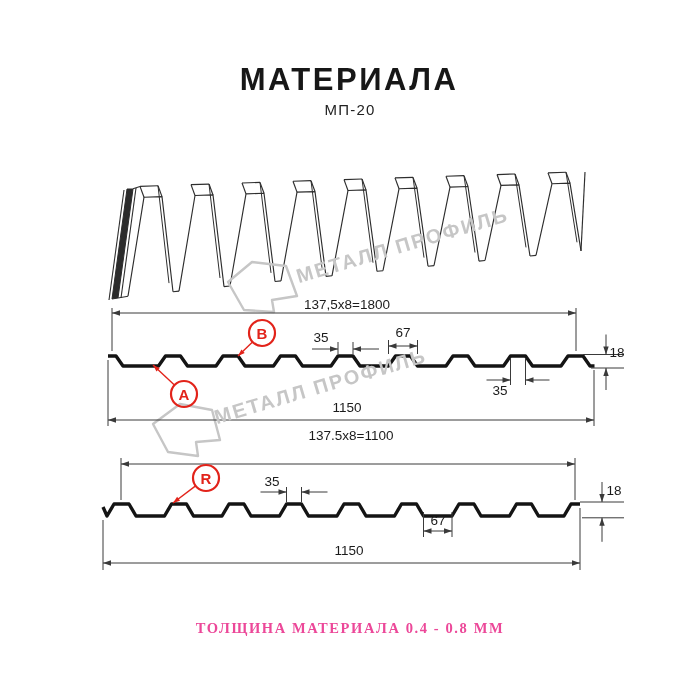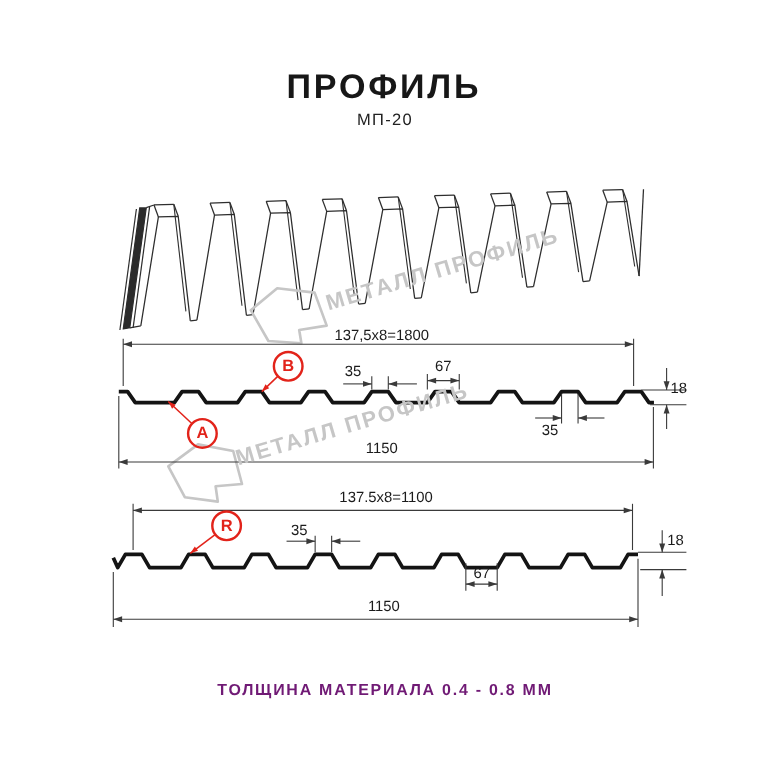--- a/index.html
+++ b/index.html
@@ -3,21 +3,21 @@
 <meta charset="utf-8">
 <style>
   html,body{margin:0;padding:0;background:#fff;}
   .stage{position:relative;width:700px;height:700px;background:#ffffff;overflow:hidden;
          font-family:"Liberation Sans",sans-serif;}
   svg.art{position:absolute;left:0;top:0;}
   .t{position:absolute;transform:translate(-50%,-50%);font-size:13.5px;color:#1b1b1b;
      white-space:nowrap;line-height:1;}
   .title{font-size:31px;font-weight:800;letter-spacing:2.5px;color:#171717;}
   .subtitle{font-size:15px;font-weight:400;letter-spacing:1.2px;color:#222;}
-  .footer{font-size:14.5px;font-weight:600;letter-spacing:1.6px;color:#701a75;}
+  .footer{font-size:14.5px;font-weight:600;letter-spacing:1.6px;color:#ec4899;font-family:Liberation Serif, serif;}
   .cl{color:#e2231a;font-weight:700;font-size:15px;}
   .wm{position:absolute;font-weight:700;font-size:20px;letter-spacing:2px;color:#c6c6c6;
       transform-origin:0 50%;white-space:nowrap;}
 </style>
 </head>
 <body>
 
 <div class="stage">
 
   <svg class="art" id="art" width="700" height="700" viewBox="0 0 700 700">
@@ -162,36 +162,36 @@
         <path d="M153,365 L159.75147700369405,368.02944850898484 L156.4723227855705,371.5347512938755 Z" fill="#e2231a"></path>
         <circle cx="262" cy="333" r="13" fill="none" stroke="#e2231a" stroke-width="2.2"></circle>
         <line x1="252.25315923094178" y1="342.3407224036808" x2="238" y2="356" stroke="#e2231a" stroke-width="1.4"></line>
         <path d="M238,356 L241.39334456404248,349.4238907650737 L244.71449030757344,352.88943414962773 Z" fill="#e2231a"></path>
         <circle cx="206" cy="478" r="13" fill="none" stroke="#e2231a" stroke-width="2.2"></circle>
         <line x1="195.23925599992086" y1="486.15207878793876" x2="173" y2="503" stroke="#e2231a" stroke-width="1.4"></line>
         <path d="M173,503 L177.13038658588897,496.8599750284621 L180.0289034882672,500.6860173396014 Z" fill="#e2231a"></path>
       </g>
     </svg>
 
-  <div class="t title" style="left:349px;top:79px;">ПРОФИЛЬ</div>
+  <div class="t title" style="left:349px;top:79px;">МАТЕРИАЛА</div>
   <div class="t subtitle" style="left:350px;top:109px;">МП-20</div>
 
   <div class="wm" style="left:297px;top:277px;transform:translate(0,-50%) rotate(-16.5deg);">МЕТАЛЛ ПРОФИЛЬ</div>
   <div class="wm" style="left:215px;top:418px;transform:translate(0,-50%) rotate(-16.5deg);">МЕТАЛЛ ПРОФИЛЬ</div>
 
   <div class="t" style="left:347px;top:305px;">137,5x8=1800</div>
   <div class="t" style="left:321px;top:338px;">35</div>
   <div class="t" style="left:403px;top:333px;">67</div>
   <div class="t" style="left:617px;top:353px;">18</div>
   <div class="t" style="left:500px;top:391px;">35</div>
   <div class="t" style="left:347px;top:408px;">1150</div>
   <div class="t cl" style="left:184px;top:394px;">A</div>
   <div class="t cl" style="left:262px;top:333px;">B</div>
 
-  <div class="t" style="left:351px;top:452px;text-align:center;">137.5x8=1100</div>
+  <div class="t" style="left:351px;top:436px;text-align:center;">137.5x8=1100</div>
   <div class="t" style="left:272px;top:482px;">35</div>
   <div class="t" style="left:438px;top:521px;">67</div>
   <div class="t" style="left:614px;top:491px;">18</div>
   <div class="t" style="left:349px;top:551px;">1150</div>
   <div class="t cl" style="left:206px;top:478px;">R</div>
 
   <div class="t footer" style="left:350px;top:628px;">ТОЛЩИНА МАТЕРИАЛА 0.4 - 0.8 ММ</div>
 </div>
 
 </body></html>

